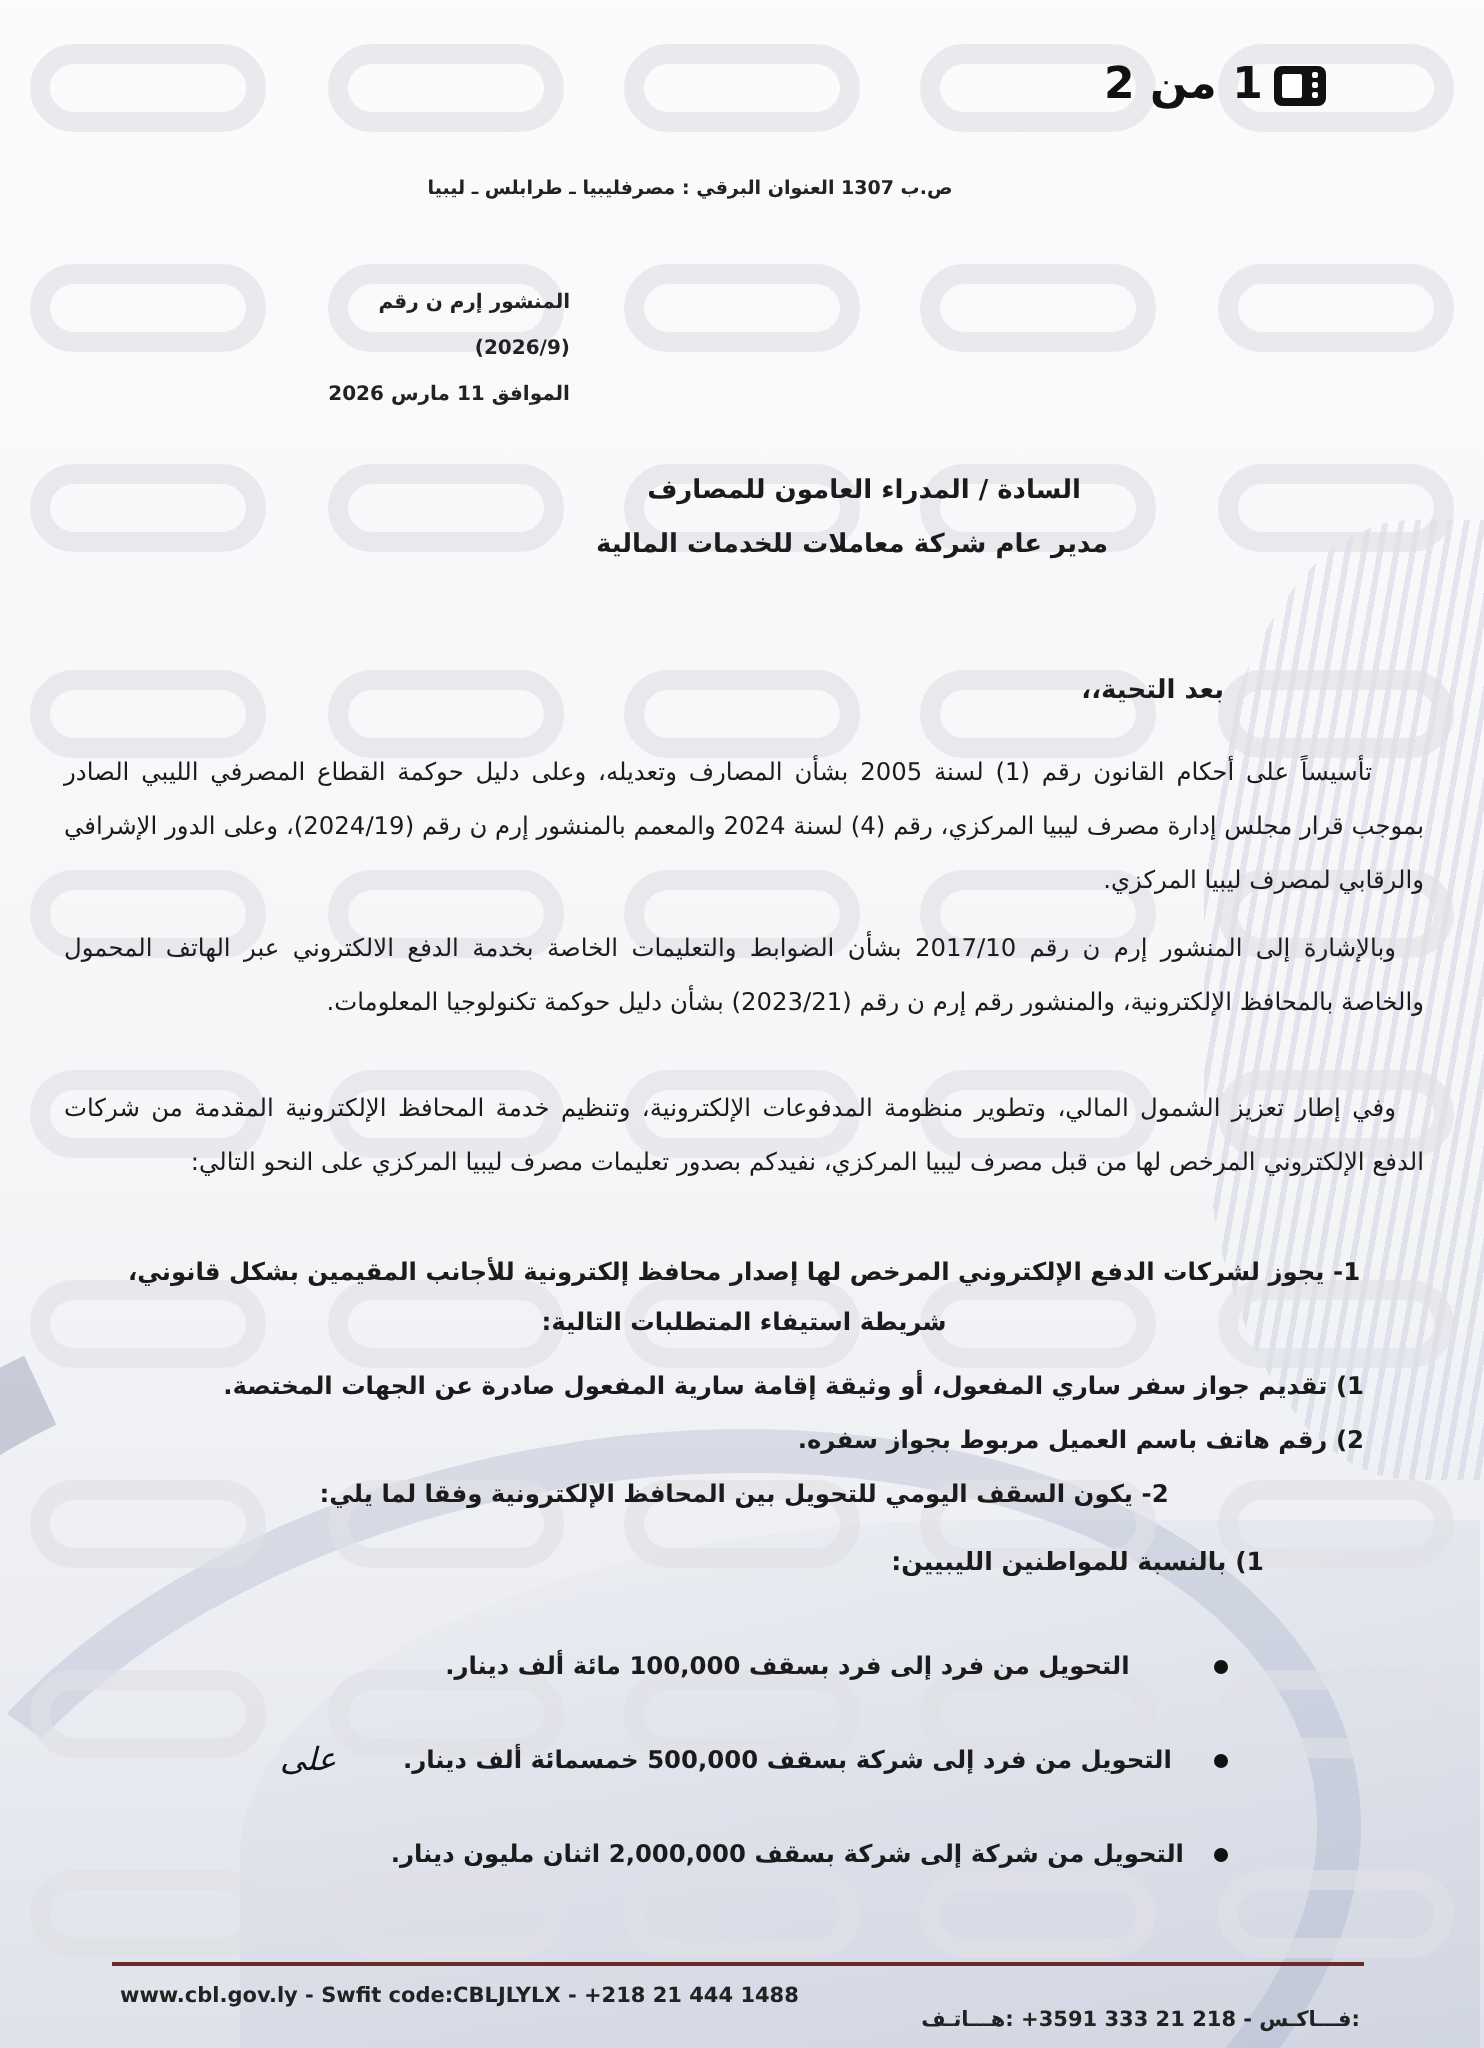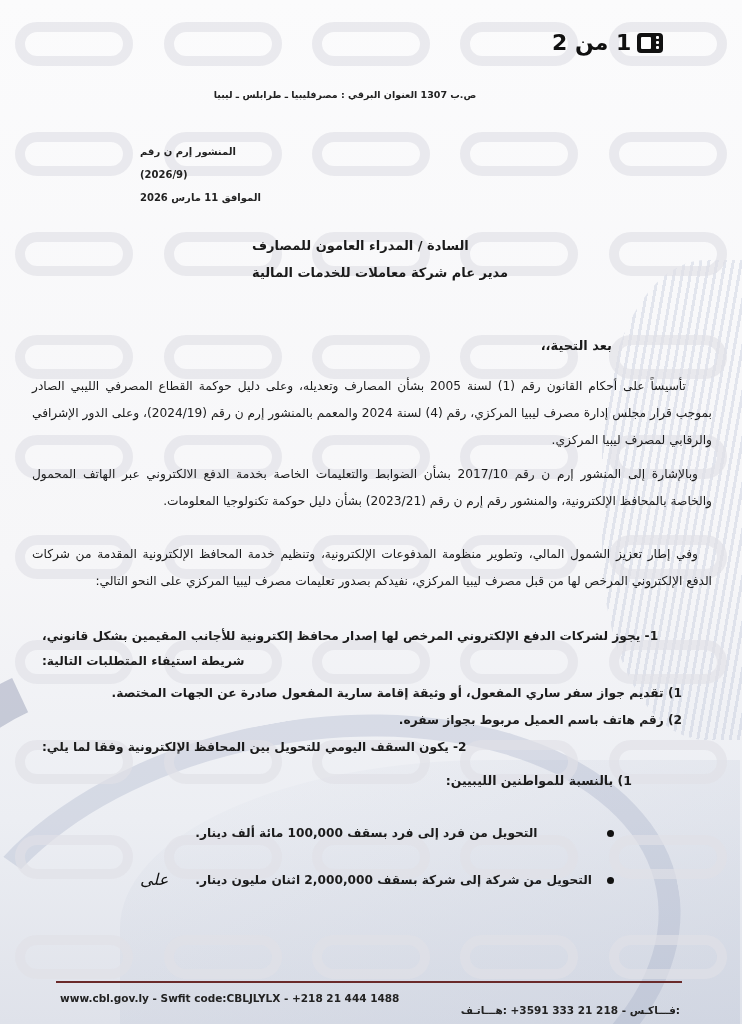--- a/index.html
+++ b/index.html
@@ -24,23 +24,23 @@
   .wm-row { position:absolute; left:0; width:742px; display:flex; justify-content:space-around; pointer-events:none; }
   .wm { width:118px; height:44px; border:10px solid rgba(225,225,230,0.65); border-radius:30px; box-sizing:border-box; }
   
   .page-badge { position:absolute; left:552px; top:30px; display:flex; align-items:center; gap:6px; direction:ltr; }
   .page-badge .txt { font-family:"DejaVu Sans", sans-serif; font-weight:bold; font-size:22px; color:#111; }
   .page-badge .icon { width:26px; height:20px; background:#111; border-radius:4px; position:relative; }
   .page-badge .icon::before { content:""; position:absolute; left:4px; top:4px; width:10px; height:12px; background:#fff; border-radius:1px; }
   .page-badge .icon::after { content:""; position:absolute; right:4px; top:3px; width:3px; height:3px; background:#fff; box-shadow:0 5px 0 #fff, 0 10px 0 #fff; border-radius:1px; }
   .logo { position:absolute; left:250px; top:18px; width:250px; text-align:center; font-family:"DejaVu Serif", serif; font-size:34px; font-weight:bold; font-style:italic; color:#111; letter-spacing:-1px; direction:rtl; }
   .address { position:absolute; left:180px; top:89px; width:330px; text-align:center; font-size:9.5px; font-weight:bold; direction:rtl; color:#222; }
-  .meta { position:absolute; left:140px; top:140px; width:145px; direction:rtl; text-align:left; font-size:10px; font-weight:bold; line-height:23px; color:#222; }
+  .meta { position:absolute; left:140px; top:140px; width:145px; direction:rtl; text-align:right; font-size:10px; font-weight:bold; line-height:23px; color:#222; }
   
-  .rtl { direction:rtl; text-align:left; position:absolute; }
+  .rtl { direction:rtl; text-align:center; position:absolute; }
   .addressee { right:130px; top:232px; width:360px; font-size:13px; font-weight:bold; line-height:27px; }
   .greeting { right:130px; top:338px; font-size:13px; font-weight:bold; }
   .para { right:30px; width:680px; font-size:12.2px; line-height:27px; text-align:justify; text-align-last:right; }
   .p1 { top:373px; }
   .p2 { top:461px; }
   .p3 { top:541px; }
   .item { right:40px; width:660px; font-size:12.2px; line-height:25px; font-weight:bold; }
   .i1 { top:624px; }
   .sub { right:60px; font-size:12.2px; line-height:27px; font-weight:bold; }
   .s1 { top:680px; } .s2 { top:707px; }
@@ -166,20 +166,21 @@
   <div class="rtl sub s2">2)  رقم هاتف باسم العميل مربوط بجواز سفره.</div>
 
   <div class="rtl item i2">
     <span>2-</span>
     <span>يكون السقف اليومي للتحويل بين المحافظ الإلكترونية وفقا لما يلي:</span>
   </div>
 
   <div class="rtl nat">1)  بالنسبة للمواطنين الليبيين:</div>
   <ul class="rtl bullets">
     <li>التحويل من فرد إلى فرد بسقف 100,000 مائة ألف دينار.</li>
+    <li>التحويل من فرد إلى شركة بسقف 500,000 خمسمائة ألف دينار.</li>
     <li>التحويل من شركة إلى شركة بسقف 2,000,000 اثنان مليون دينار.</li>
   </ul>
 
   <div class="signature">ﻋﻠﻰ</div>
 
   <div class="footer-line"></div>
   <div class="footer">
     <span>www.cbl.gov.ly - Swfit code:CBLJLYLX - +218 21 444 1488</span>
     <span style="direction:rtl">:فـــاكـس - 218 21 333 3591+ :هـــاتـف</span>
   </div>

